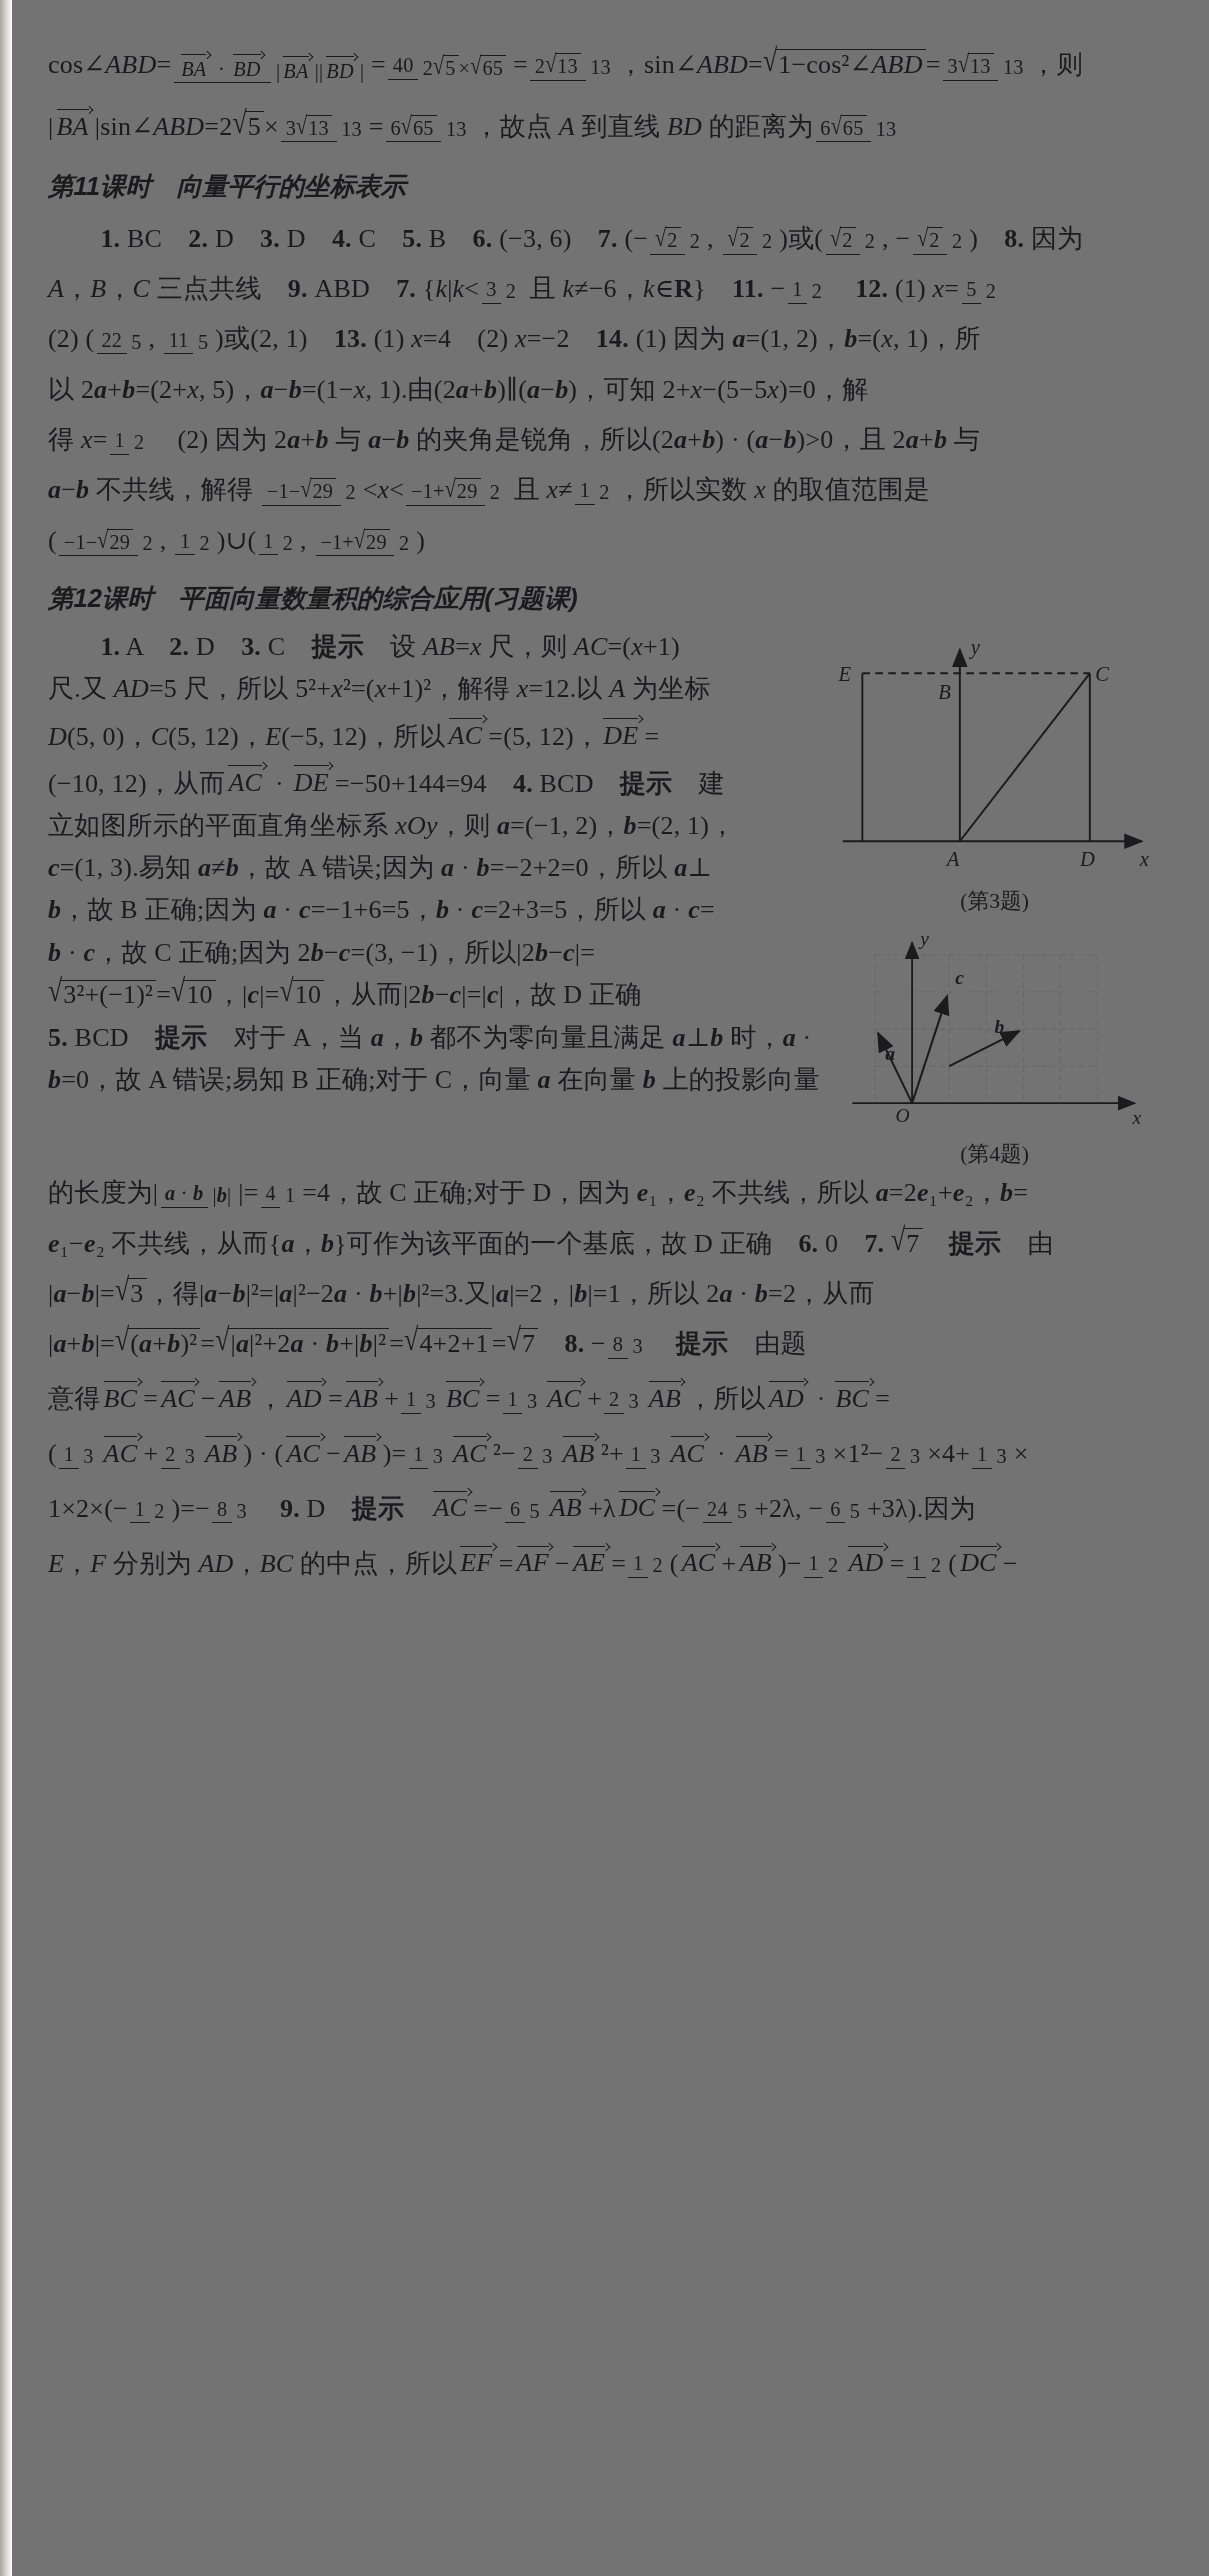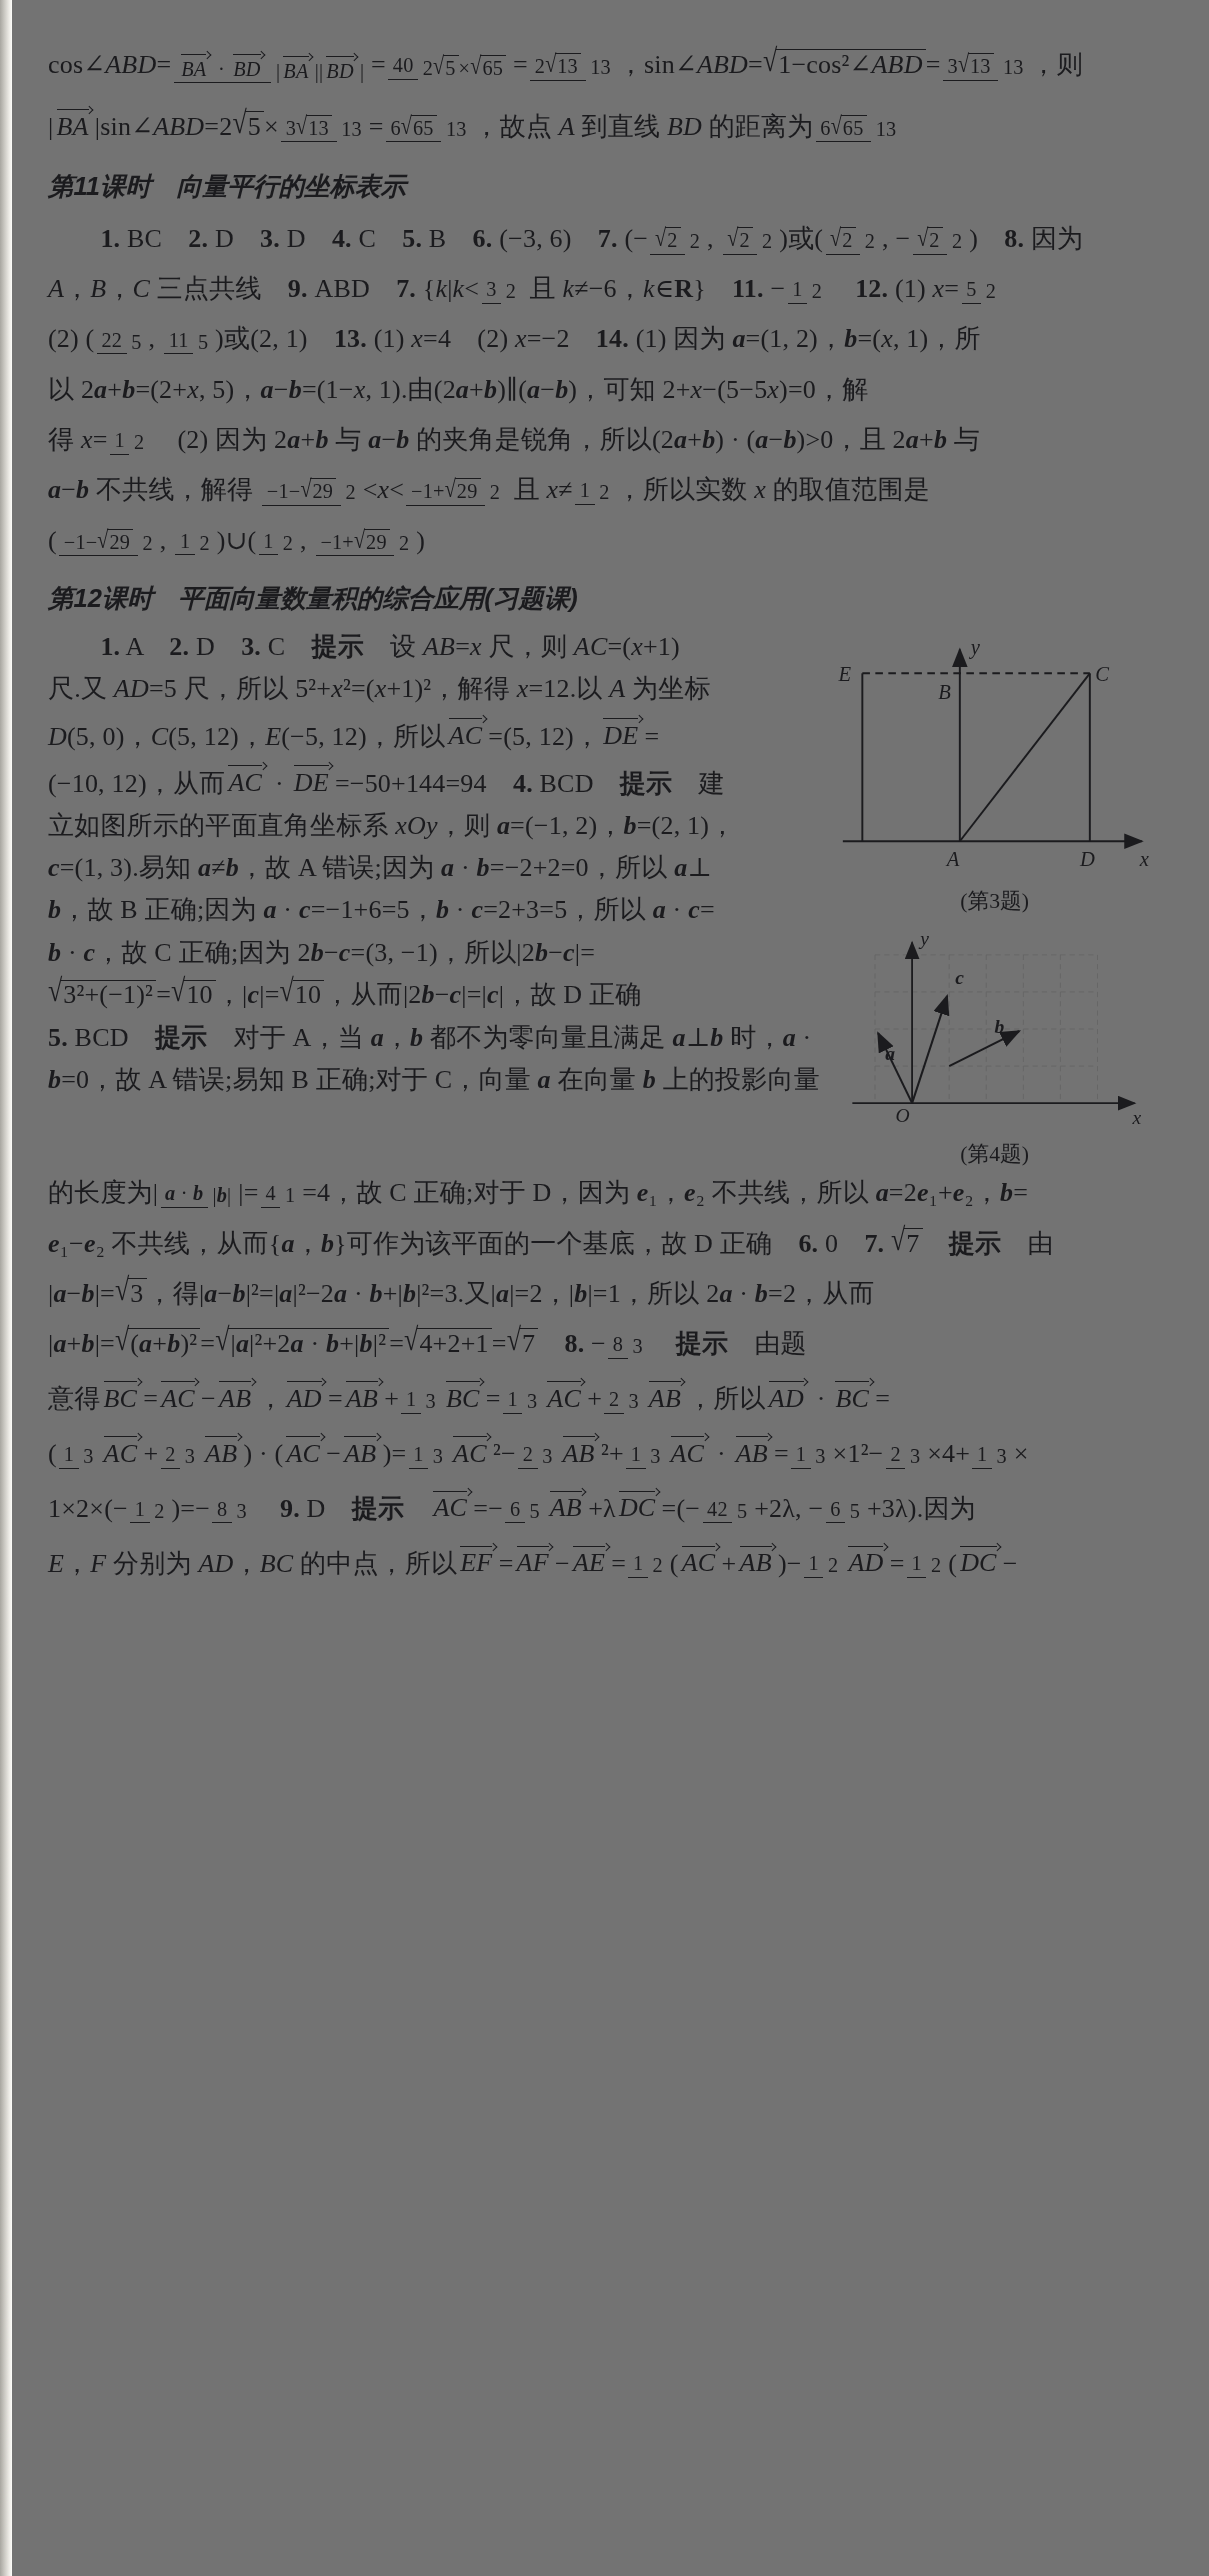--- a/index.html
+++ b/index.html
@@ -305,21 +305,21 @@
         <div class="mline">1×2×(−<span class="frac">
             <span class="num">1</span>
             <span class="den">2</span>
           </span>)=−<span class="frac">
             <span class="num">8</span>
             <span class="den">3</span>
           </span>　<span class="st">9.</span> D　<span class="st">提示</span>　<span class="vec">AC</span>=−<span class="frac">
             <span class="num">6</span>
             <span class="den">5</span>
           </span><span class="vec">AB</span>+λ<span class="vec">DC</span>=(−<span class="frac">
-            <span class="num">42</span>
+            <span class="num">24</span>
             <span class="den">5</span>
           </span>+2λ, −<span class="frac">
             <span class="num">6</span>
             <span class="den">5</span>
           </span>+3λ).因为</div>
         <div class="mline"><span class="it">E</span>，<span class="it">F</span> 分别为 <span class="it">AD</span>，<span class="it">BC</span> 的中点，所以<span class="vec">EF</span>=<span class="vec">AF</span>−<span class="vec">AE</span>=<span class="frac">
             <span class="num">1</span>
             <span class="den">2</span>
           </span>(<span class="vec">AC</span>+<span class="vec">AB</span>)−<span class="frac">
             <span class="num">1</span>

